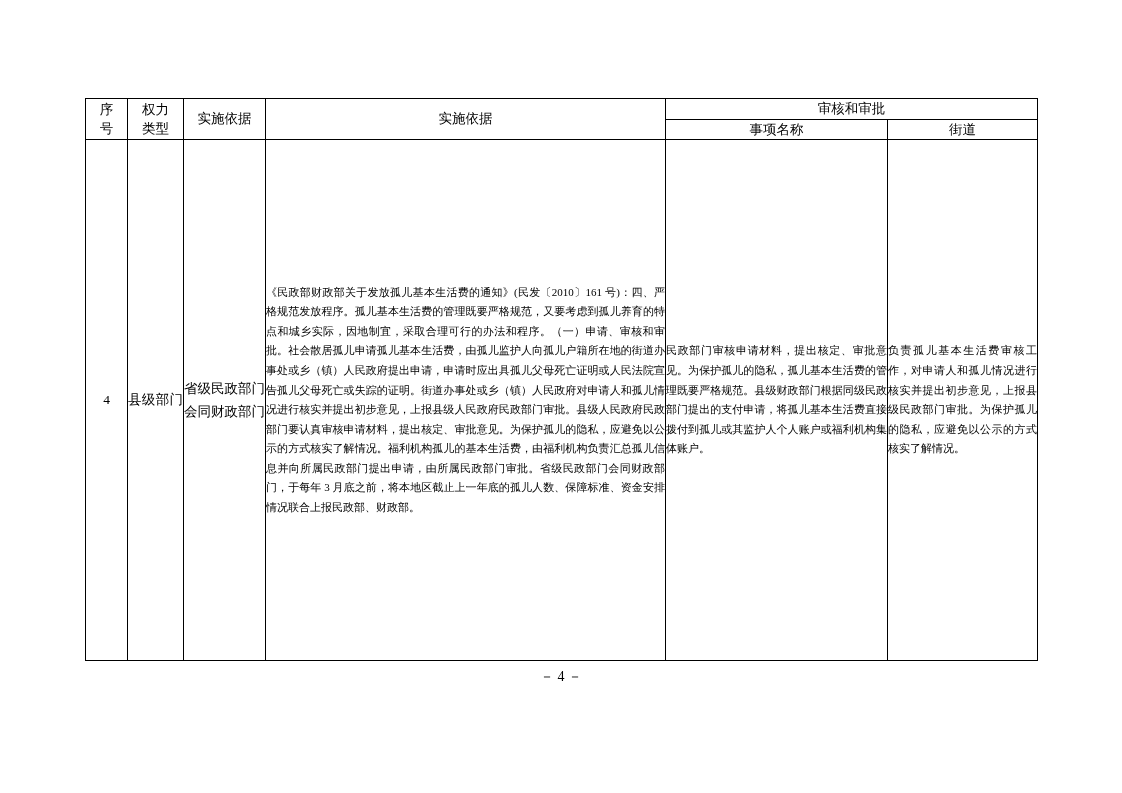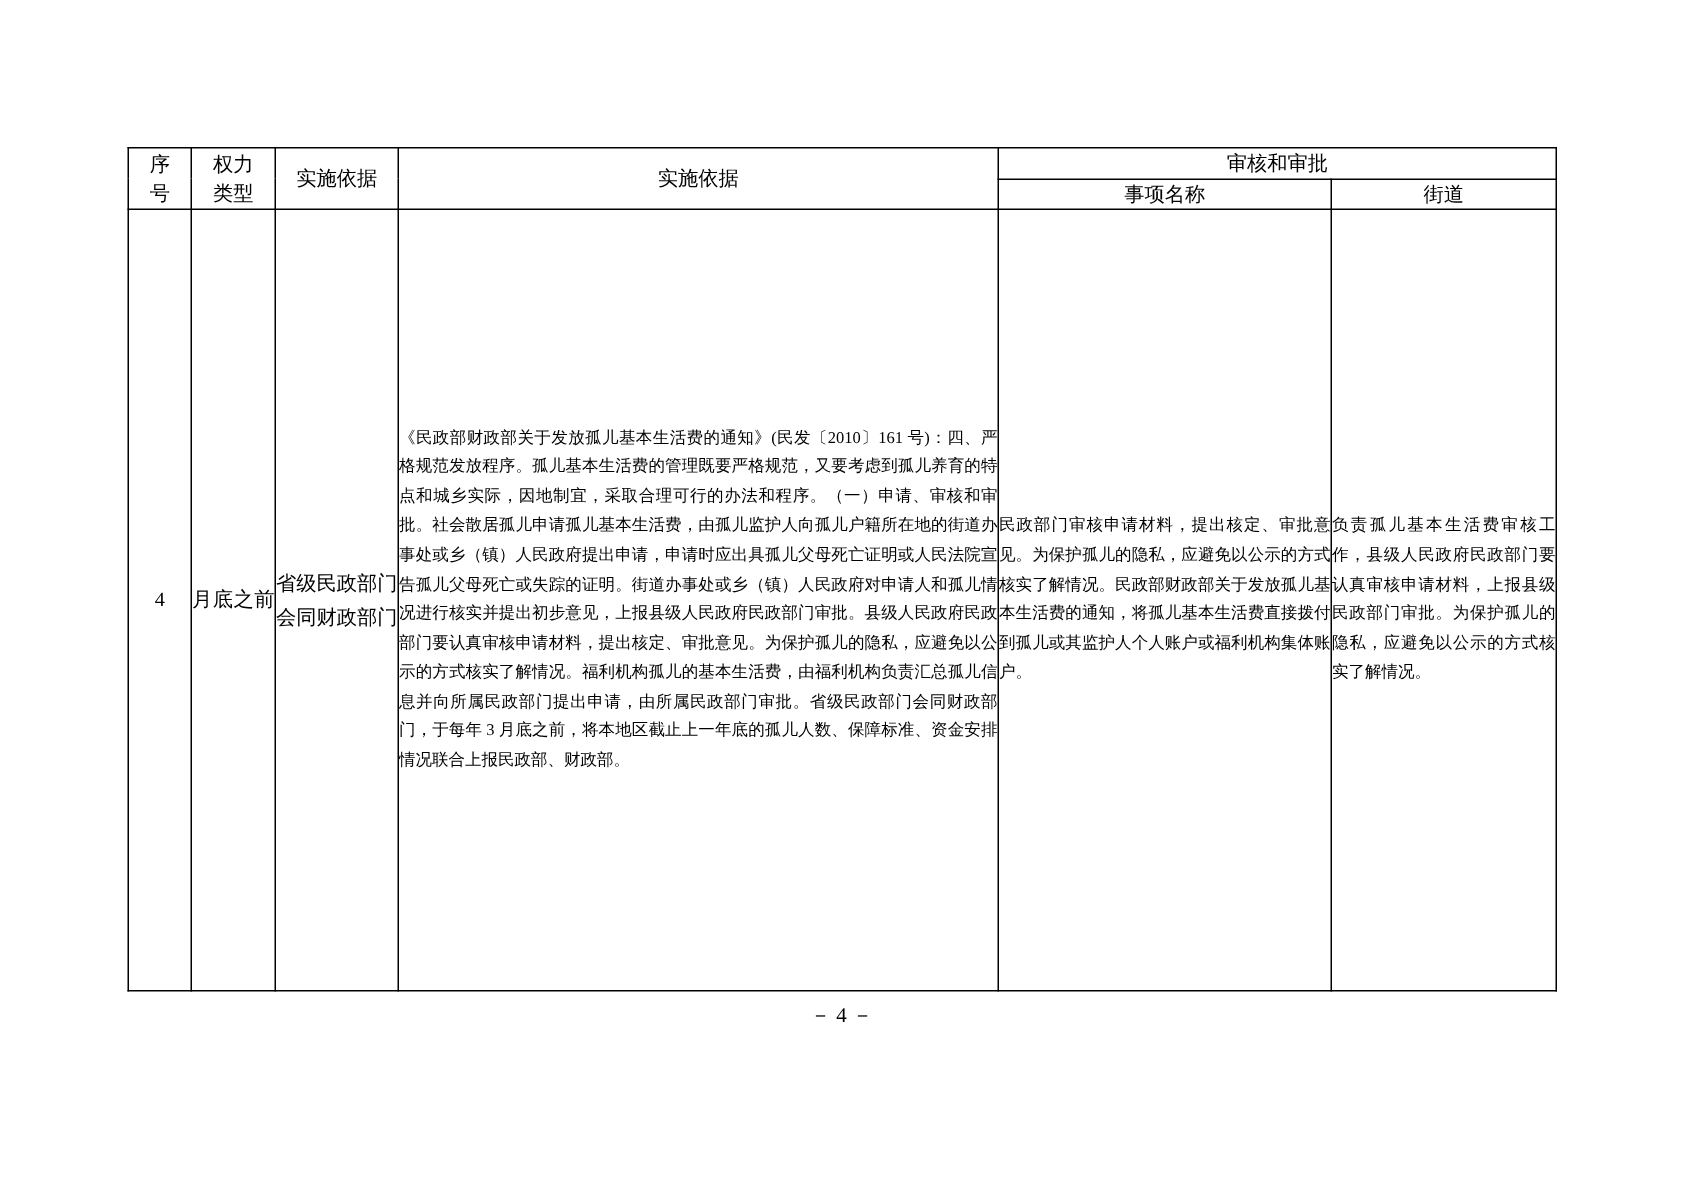--- a/index.html
+++ b/index.html
@@ -118,24 +118,24 @@
         <th colspan="2" class="hdr">审核和审批</th>
       </tr>
       <tr>
         <th class="hdr">事项名称</th>
         <th class="hdr">街道</th>
       </tr>
     </thead>
     <tbody>
       <tr>
         <td class="cell-seq cell-body-tall">4</td>
-        <td class="cell-vert">月底之前</td>
+        <td class="cell-vert">县级部门</td>
         <td class="cell-vert">省级民政部门会同财政部门</td>
         <td class="cell-body">《民政部财政部关于发放孤儿基本生活费的通知》(民发〔2010〕161 号)：四、严格规范发放程序。孤儿基本生活费的管理既要严格规范，又要考虑到孤儿养育的特点和城乡实际，因地制宜，采取合理可行的办法和程序。（一）申请、审核和审批。社会散居孤儿申请孤儿基本生活费，由孤儿监护人向孤儿户籍所在地的街道办事处或乡（镇）人民政府提出申请，申请时应出具孤儿父母死亡证明或人民法院宣告孤儿父母死亡或失踪的证明。街道办事处或乡（镇）人民政府对申请人和孤儿情况进行核实并提出初步意见，上报县级人民政府民政部门审批。县级人民政府民政部门要认真审核申请材料，提出核定、审批意见。为保护孤儿的隐私，应避免以公示的方式核实了解情况。福利机构孤儿的基本生活费，由福利机构负责汇总孤儿信息并向所属民政部门提出申请，由所属民政部门审批。省级民政部门会同财政部门，于每年 3 月底之前，将本地区截止上一年底的孤儿人数、保障标准、资金安排情况联合上报民政部、财政部。</td>
-        <td class="cell-body">民政部门审核申请材料，提出核定、审批意见。为保护孤儿的隐私，应避免以公示的方式核实了解情况。民政部财政部关于发放孤儿基本生活费的通知，将孤儿基本生活费直接拨付到孤儿或其监护人个人账户或福利机构集体账户。</td>
-        <td class="cell-body">负责孤儿基本生活费审核工作，县级人民政府民政部门要认真审核申请材料，上报县级民政部门审批。为保护孤儿的隐私，应避免以公示的方式核实了解情况。</td>
+        <td class="cell-body">民政部门审核申请材料，提出核定、审批意见。为保护孤儿的隐私，孤儿基本生活费的管理既要严格规范。县级财政部门根据同级民政部门提出的支付申请，将孤儿基本生活费直接拨付到孤儿或其监护人个人账户或福利机构集体账户。</td>
+        <td class="cell-body">负责孤儿基本生活费审核工作，对申请人和孤儿情况进行核实并提出初步意见，上报县级民政部门审批。为保护孤儿的隐私，应避免以公示的方式核实了解情况。</td>
       </tr>
     </tbody>
   </table>
 
   <div class="page-number">－ 4 －</div>
 
 </div>
 
 </body></html>

